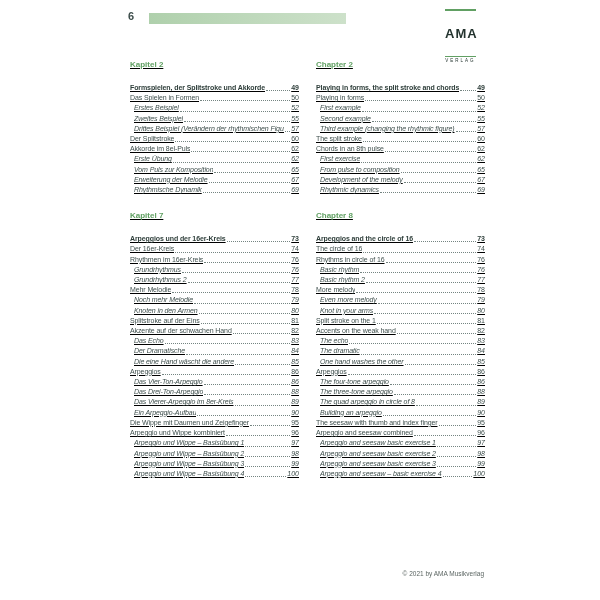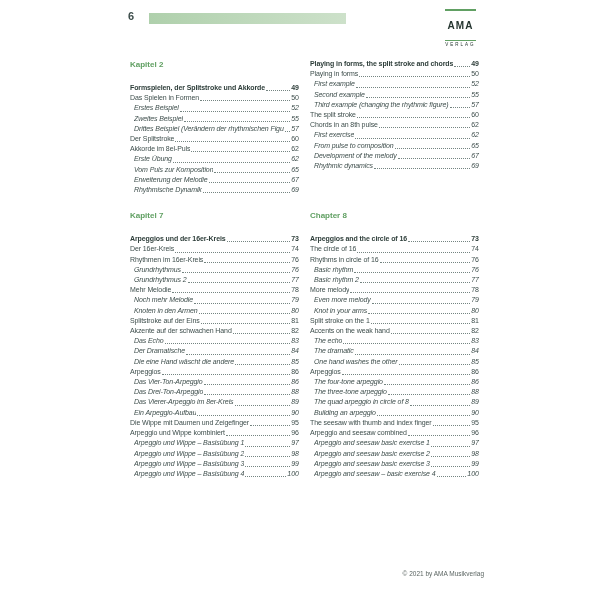--- a/index.html
+++ b/index.html
@@ -4,26 +4,26 @@
 <style>
   * { margin:0; padding:0; box-sizing:border-box; }
   body { background:#ffffff; font-family:"Liberation Sans", sans-serif; }
   .canvas { position:relative; width:600px; height:600px; background:#ffffff; overflow:hidden; }
 
   .page-number { position:absolute; left:128px; top:10px; font-size:11px; font-weight:bold; color:#3e4e4c; }
   .green-bar { position:absolute; left:149px; top:13px; width:197px; height:11px;
                background:linear-gradient(90deg,#afd0ac,#cde1ca); }
 
   .logo { position:absolute; left:445px; top:9px; width:31px; text-align:center; }
-  .logo-ama { font-weight:bold; font-size:10px; letter-spacing:1px; color:#24342f;
-              border-top:2px solid #61a063; border-bottom:1px solid #61a063; padding:9px 0; }
+  .logo-ama { font-weight:bold; font-size:13px; letter-spacing:1px; color:#24342f;
+              border-top:2px solid #61a063; border-bottom:1px solid #61a063; padding:15px 0; }
   .logo-verlag { font-size:4.5px; letter-spacing:2px; color:#24342f; margin-top:1px; }
 
   .toc { position:absolute; left:130px; top:59px; width:356px; }
-  .chapter-block { display:flex; gap:11px; margin-bottom:15px; }
+  .chapter-block { display:flex; gap:17px; margin-bottom:15px;text-decoration:underline; }
   .toc-col { width:169px; }
   .chapter-heading { color:#61a063; font-weight:bold; font-size:8px; line-height:11px; margin-bottom:13px; }
 
   .toc-row { display:flex; align-items:flex-end; font-size:7px; line-height:10.2px;
              color:#3e4e4c; white-space:nowrap; }
   .toc-row .label { flex-shrink:1; overflow:hidden; letter-spacing:-0.1px; }
   .toc-row .dots { flex:1; min-width:5px; border-bottom:1.2px dotted #748481; margin:0 1px 2px 1px; }
   .toc-row .pg { flex-shrink:0; }
   .toc-row.bold { font-weight:bold; color:#2e3e3a; }
   .toc-row.sub { font-style:italic; padding-left:4px; }
@@ -97,20 +97,21 @@
             <span class="dots"></span>
             <span class="pg">67</span>
           </div>
           <div class="toc-row sub">
             <span class="label">Rhythmische Dynamik</span>
             <span class="dots"></span>
             <span class="pg">69</span>
           </div>
         </div>
         <div class="toc-col">
+          <div class="chapter-heading">Chapter 2</div>
           <div class="toc-row bold">
             <span class="label">Playing in forms, the split stroke and chords</span>
             <span class="dots"></span>
             <span class="pg">49</span>
           </div>
           <div class="toc-row main">
             <span class="label">Playing in forms</span>
             <span class="dots"></span>
             <span class="pg">50</span>
           </div>

